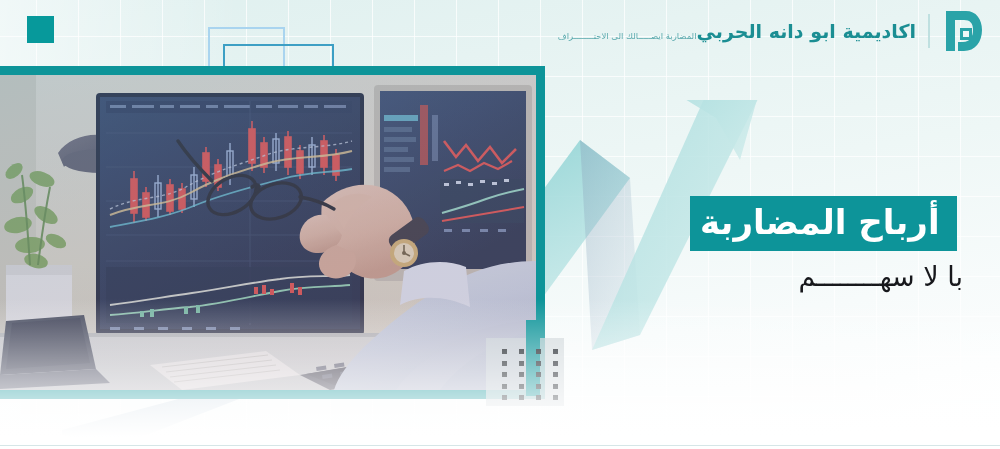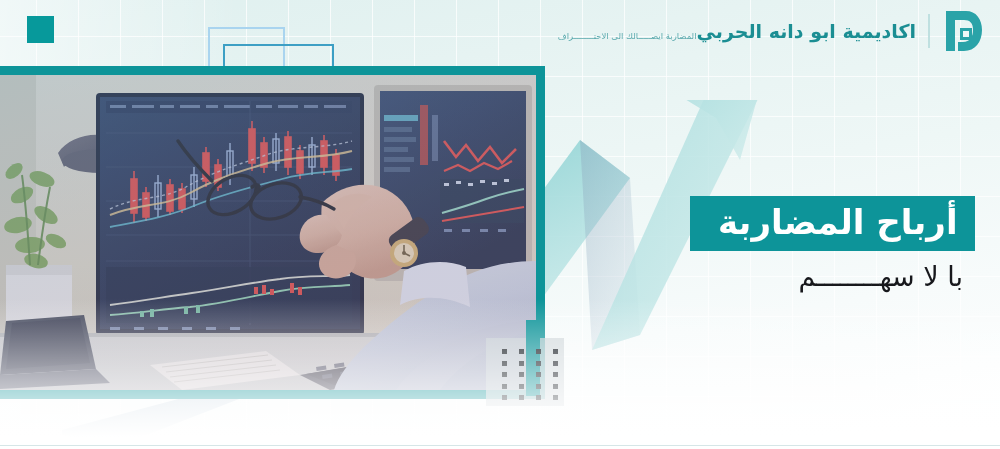--- a/index.html
+++ b/index.html
@@ -115,21 +115,21 @@
   }
   .logo-divider{
     width:2px;height:34px;background:#bfe0e0;margin:0 3px;
   }
   .logo-mark{width:42px;height:46px;}
 
   
   .headline-banner{
     position:absolute;left:690px;top:196px;
     background:#0d9499;
-    padding:7px 17px 9px 28px;
+    padding:7px 17px 9px 10px;
     box-sizing:border-box;
   }
   .headline-text{
     font-size:34px;font-weight:700;color:#ffffff;
     direction:rtl;white-space:nowrap;line-height:1.15;
     font-family:"DejaVu Sans","Liberation Sans",sans-serif;
   }
   .subheadline{
     position:absolute;right:37px;top:262px;
     font-size:27px;font-weight:400;color:#17181c;

